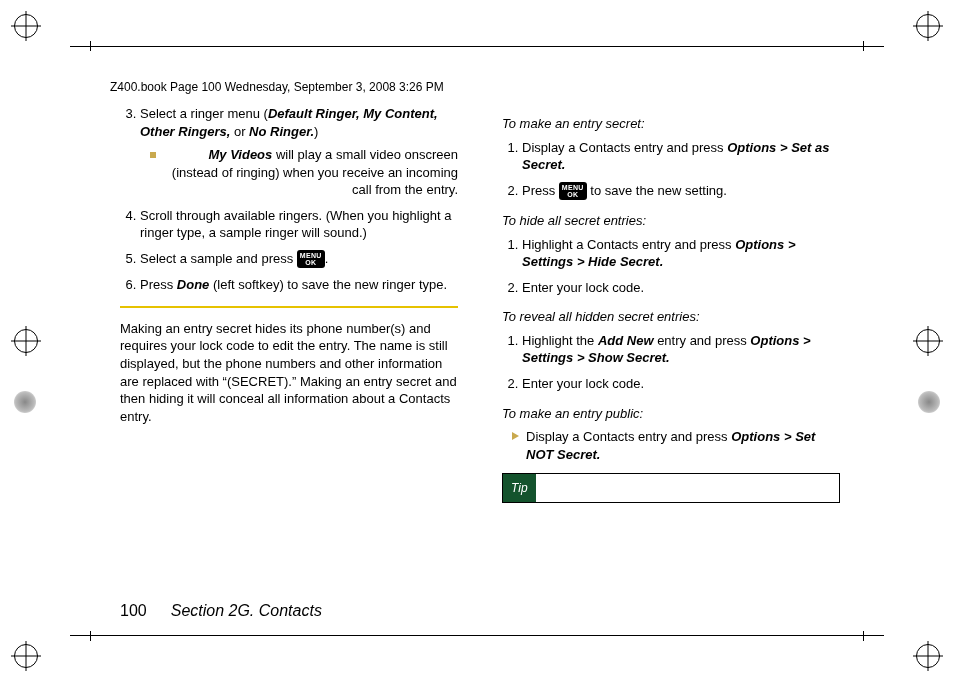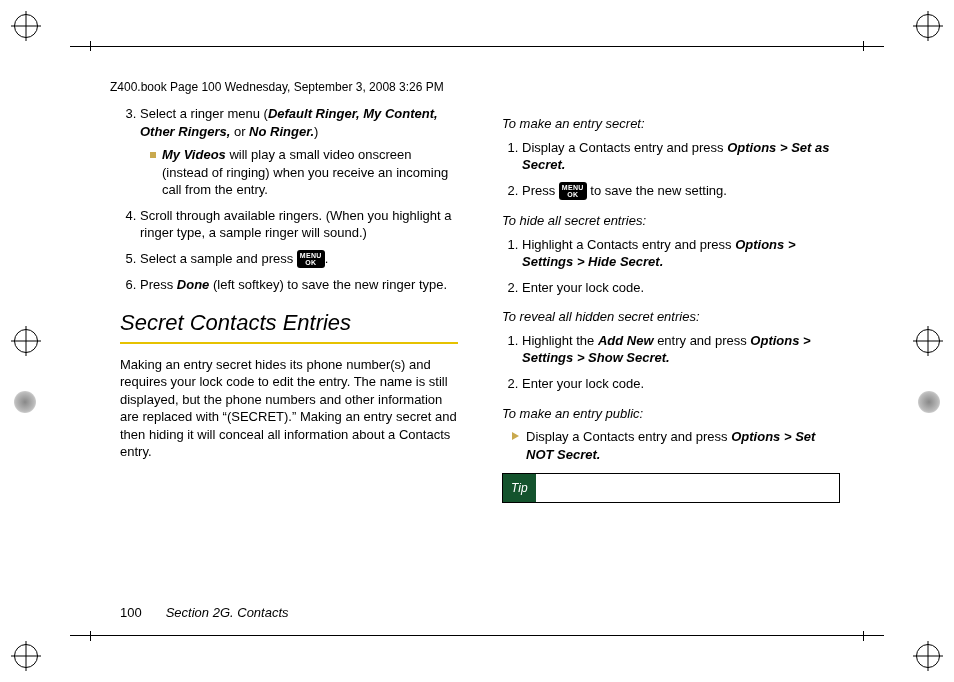--- a/index.html
+++ b/index.html
@@ -47,21 +47,21 @@
   .page{
     position:absolute;
     left:120px;top:105px;width:720px;height:500px;
     display:flex;gap:44px;
     line-height:1.35;
   }
   .col{flex:1 1 0;}
   ol{margin:0 0 12px 0;padding-left:20px;}
   ol>li{margin-bottom:8px;}
   .sub-bullet{list-style:none;padding-left:10px;margin:6px 0 0 0;}
-  .sub-bullet>li{position:relative;padding-left:12px;margin-bottom:4px;}
+  .sub-bullet>li{position:relative;padding-left:12px;margin-bottom:4px;text-align:right;}
   .sub-bullet>li::before{
     content:"";position:absolute;left:0;top:6px;width:6px;height:6px;background:#c9a94e;
   }
   .arrow-bullet{list-style:none;padding-left:10px;margin:4px 0 0 0;}
   .arrow-bullet>li{position:relative;padding-left:14px;margin-bottom:4px;}
   .arrow-bullet>li::before{
     content:"";position:absolute;left:0;top:4px;width:0;height:0;
     border-top:4px solid transparent;border-bottom:4px solid transparent;border-left:7px solid #c9a94e;
   }
   .bolditalic{font-weight:bold;font-style:italic;}
@@ -78,21 +78,21 @@
     letter-spacing:0.3px;
   }
   .menu-key span{display:block;}
   .tip-box{
     display:flex;border:1px solid #000;margin-top:10px;font-size:12px;
   }
   .tip-label{background:#14532d;color:#fff;font-style:italic;padding:6px 8px;display:flex;align-items:flex-start;}
   .tip-body{padding:6px 8px;font-style:italic;}
   .tip-body .phone{font-style:normal;}
   .footer{
-    position:absolute;left:120px;bottom:62px;font-size:13px;font-style:italic;
+    position:absolute;left:120px;bottom:62px;font-size:16px;font-style:italic;
   }
   .footer .pagenum{font-style:normal;margin-right:24px;}
 </style>
 </head>
 <body>
 
 <div class="crop-circle crop-tl"></div>
 <div class="crop-circle crop-tr"></div>
 <div class="crop-circle crop-bl"></div>
 <div class="crop-circle crop-br"></div>
@@ -121,21 +121,20 @@
       </li>
       <li>Scroll through available ringers. (When you highlight a ringer type, a sample ringer will sound.)</li>
       <li>
         <span>Select a sample and press </span><span class="menu-key"><span>MENU</span><span>OK</span></span><span>.</span>
       </li>
       <li>
         <span>Press </span><span class="bolditalic">Done</span><span> (left softkey) to save the new ringer type.</span>
       </li>
     </ol>
 
-    <h2 class="section-heading">Secret Contacts Entries</h2>
     <div class="yellow-rule"></div>
     <p class="intro">Making an entry secret hides its phone number(s) and requires your lock code to edit the entry. The name is still displayed, but the phone numbers and other information are replaced with “(SECRET).” Making an entry secret and then hiding it will conceal all information about a Contacts entry.</p>
   </div>
 
   <div class="col">
     <p class="task">To make an entry secret:</p>
     <ol>
       <li><span>Display a Contacts entry and press </span><span class="bolditalic">Options &gt; Set as Secret.</span></li>
       <li><span>Press </span><span class="menu-key"><span>MENU</span><span>OK</span></span><span> to save the new setting.</span></li>
     </ol>

